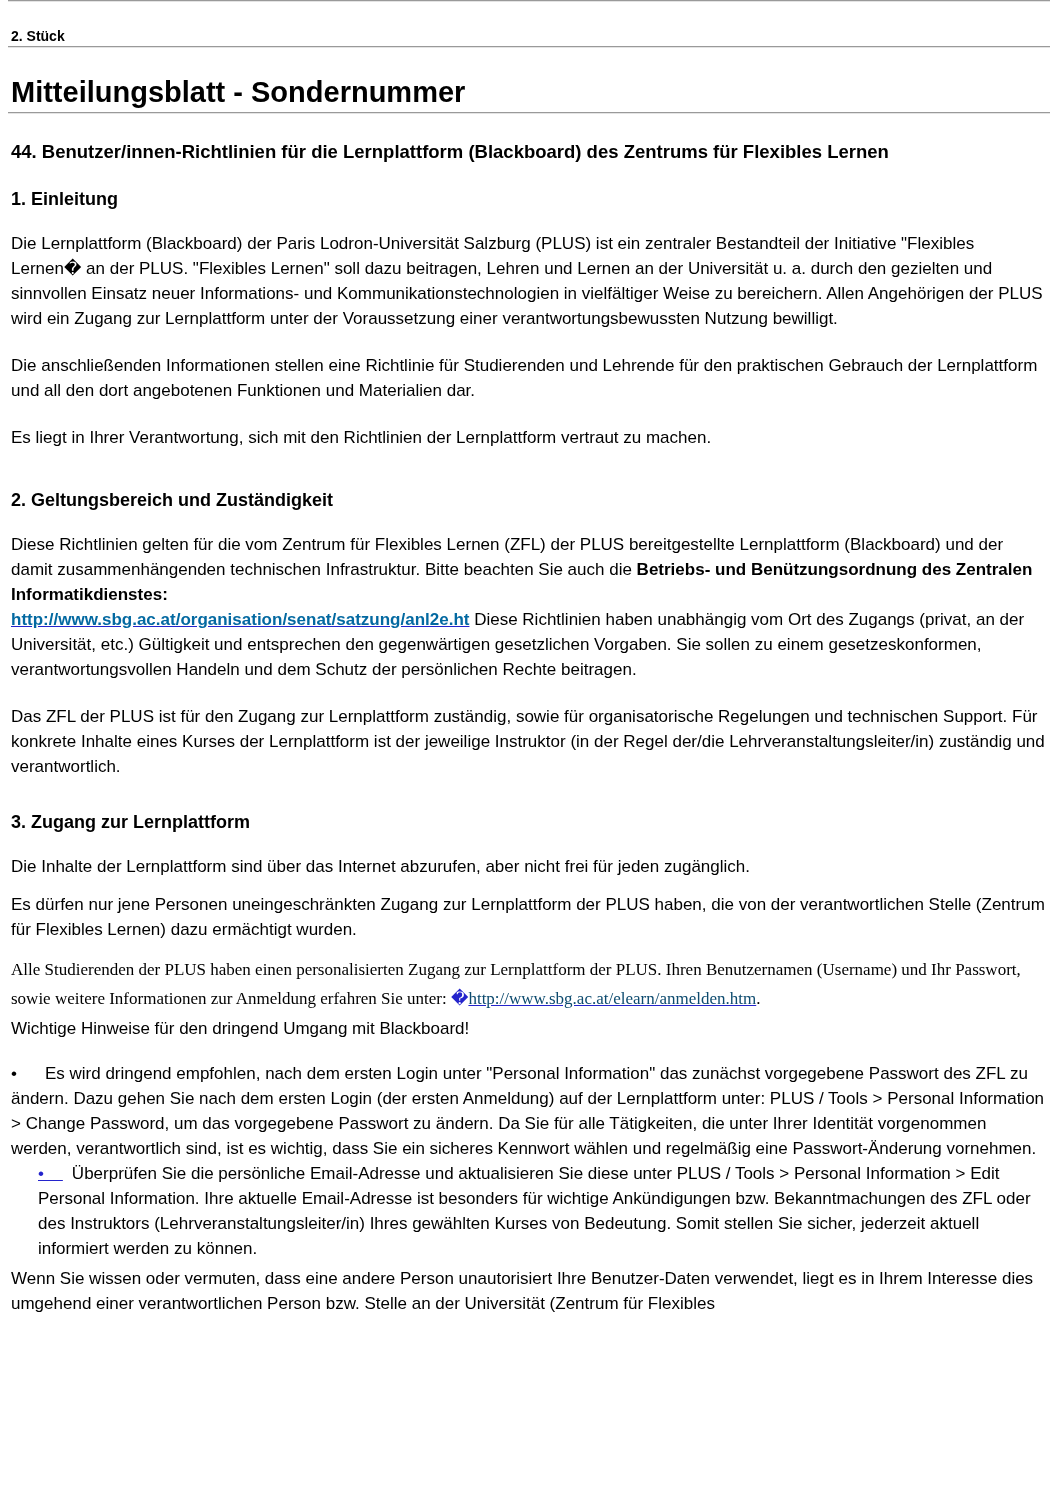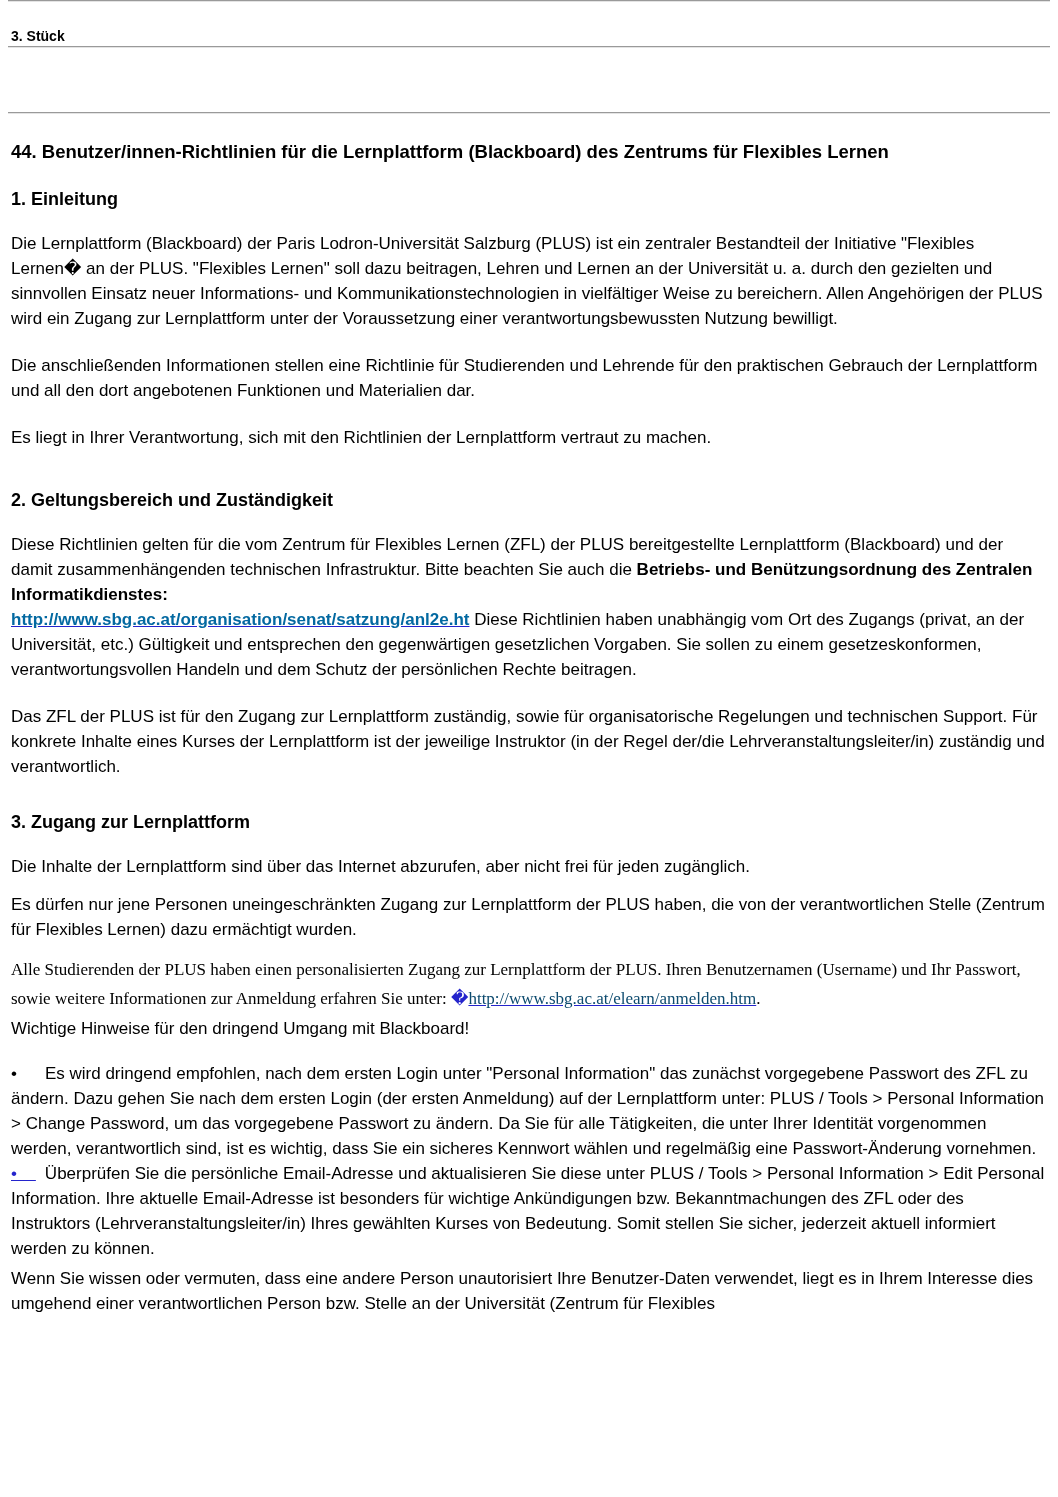--- a/index.html
+++ b/index.html
@@ -81,43 +81,43 @@
   a.link-serif {
     color: #0c4a6e;
     text-decoration: underline;
     text-decoration-color: #2424cc;
     cursor: pointer;
   }
 
   p.notice { margin-top: 3px; }
 
   p.bullet-para { margin-top: 20px; }
-  p.bullet-para.second { margin-top: 0; }
+  p.bullet-para.second { margin-top: 0; margin-left: 27px; }
   .marker-plain { margin-right: 28px; }
   .marker-link {
     color: #2424cc;
     text-decoration: underline;
     text-decoration-color: #2424cc;
     margin-right: 9px;
     cursor: pointer;
   }
   p.final-para { margin-top: 5px; }
 </style>
 </head>
 <body>
 
 <hr class="rule rule-1">
 
 <div class="masthead">
-  <div>3. Stück</div>
+  <div>2. Stück</div>
 </div>
 
 <hr class="rule rule-2">
 
-<h1 class="page-title"><br></h1>
+<h1 class="page-title"><span>Mitteilungsblatt - Sondernummer</span><br></h1>
 
 <hr class="rule rule-3">
 
 <h2 class="article-heading">44. Benutzer/innen-Richtlinien für die Lernplattform (Blackboard) des Zentrums für Flexibles Lernen</h2>
 
 <h3 class="section-heading">1. Einleitung</h3>
 
 <p class="after-heading">Die Lernplattform (Blackboard) der Paris Lodron-Universität Salzburg (PLUS) ist ein zentraler Bestandteil der Initiative "Flexibles Lernen� an der PLUS. "Flexibles Lernen" soll dazu beitragen, Lehren und Lernen an der Universität u. a. durch den gezielten und sinnvollen Einsatz neuer Informations- und Kommunikationstechnologien in vielfältiger Weise zu bereichern. Allen Angehörigen der PLUS wird ein Zugang zur Lernplattform unter der Voraussetzung einer verantwortungsbewussten Nutzung bewilligt.</p>
 <p>Die anschließenden Informationen stellen eine Richtlinie für Studierenden und Lehrende für den praktischen Gebrauch der Lernplattform und all den dort angebotenen Funktionen und Materialien dar.</p>
 <p>Es liegt in Ihrer Verantwortung, sich mit den Richtlinien der Lernplattform vertraut zu machen.</p>

